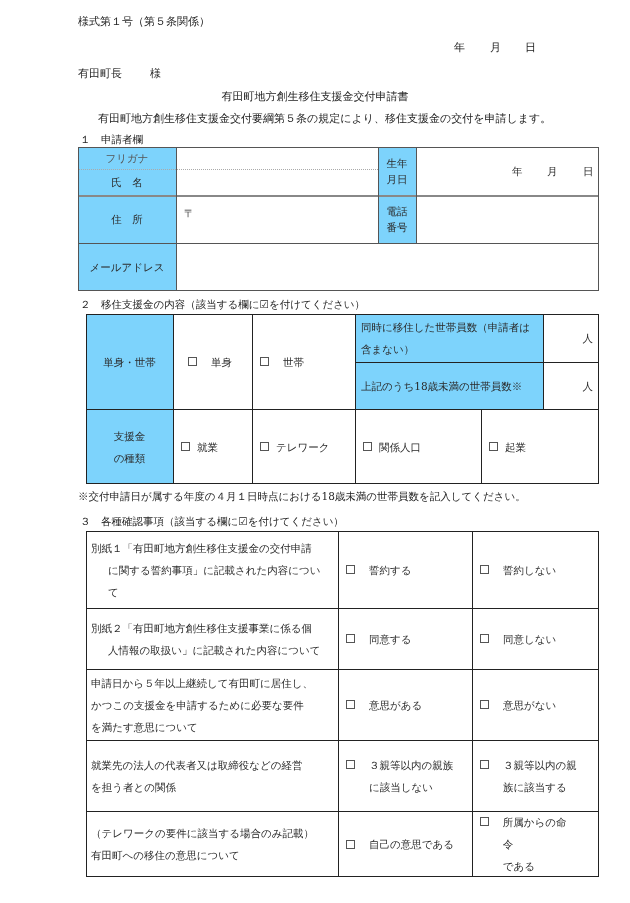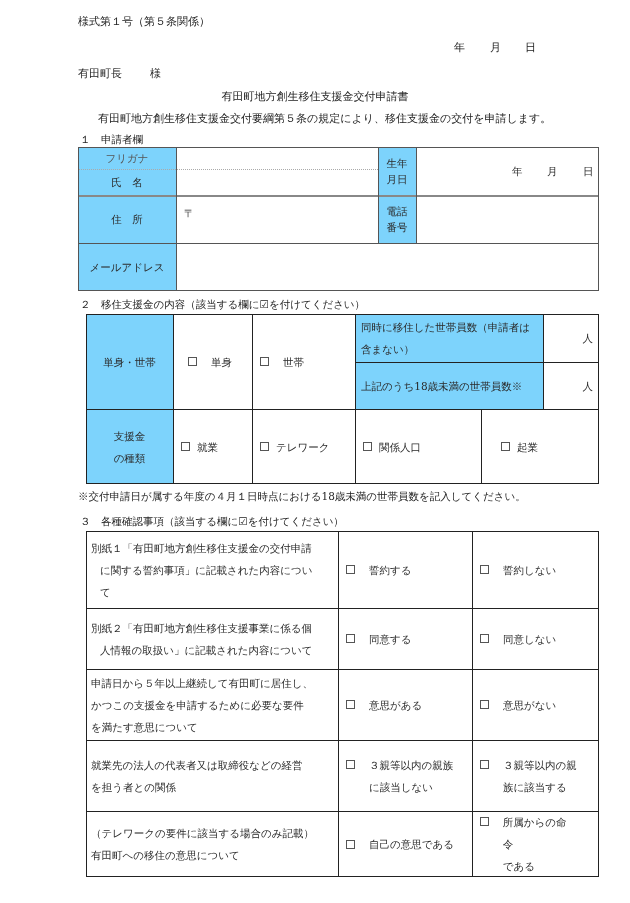--- a/index.html
+++ b/index.html
@@ -21,21 +21,21 @@
   .right { justify-content: flex-end; padding-right: 6px; }
   .vline, .hline { position: absolute; background: #555; }
   .hline { height: 1px; }
   .vline { width: 1px; }
   .dark { background: #222; }
   .dotted { height: 0; border-top: 1px dotted #aaa; background: none; }
   .cb { display: inline-block; width: 9px; height: 9px; border: 1px solid #555; margin-right: 14px; box-sizing: border-box; vertical-align: middle; }
   .cb-sm { margin-right: 7px; }
   .multi { display: block; white-space: normal; }
   .t3text { padding-left: 5px; padding-right: 4px; line-height: 22px; font-size: 10.5px; white-space: normal; }
-  .indent2 { padding-left: 14px; }
+  .indent2 { padding-left: 22px; }
   .optcell { padding-left: 8px; }
   .opt2 { display: flex; align-items: flex-start; line-height: 22px; }
 </style>
 </head>
 <body>
 
 <div class="abs" style="left:78px; top:14px;">様式第１号（第５条関係）</div>
 <div class="abs" style="left:454px; top:40px;">年</div>
 <div class="abs" style="left:490px; top:40px;">月</div>
 <div class="abs" style="left:525px; top:40px;">日</div>
@@ -116,21 +116,21 @@
       <span>就業</span>
   </div>
   <div class="cell left" style="left:166px; top:95px; width:103px; height:75px; padding-left:8px;">
     <span class="cb cb-sm"></span>
       <span>テレワーク</span>
   </div>
   <div class="cell left" style="left:269px; top:95px; width:126px; height:75px; padding-left:8px;">
     <span class="cb cb-sm"></span>
       <span>関係人口</span>
   </div>
-  <div class="cell left" style="left:395px; top:95px; width:118px; height:75px; padding-left:20px;">
+  <div class="cell left" style="left:395px; top:95px; width:118px; height:75px; padding-left:8px;">
     <span class="cb cb-sm"></span>
       <span>起業</span>
   </div>
 
   <div class="hline dark" style="left:0; top:0; width:513px;"></div>
   <div class="hline dark" style="left:269px; top:48px; width:244px;"></div>
   <div class="hline dark" style="left:0; top:95px; width:513px;"></div>
   <div class="hline dark" style="left:0; top:169px; width:513px;"></div>
   <div class="vline dark" style="left:0; top:0; height:170px;"></div>
   <div class="vline dark" style="left:87px; top:0; height:170px;"></div>

